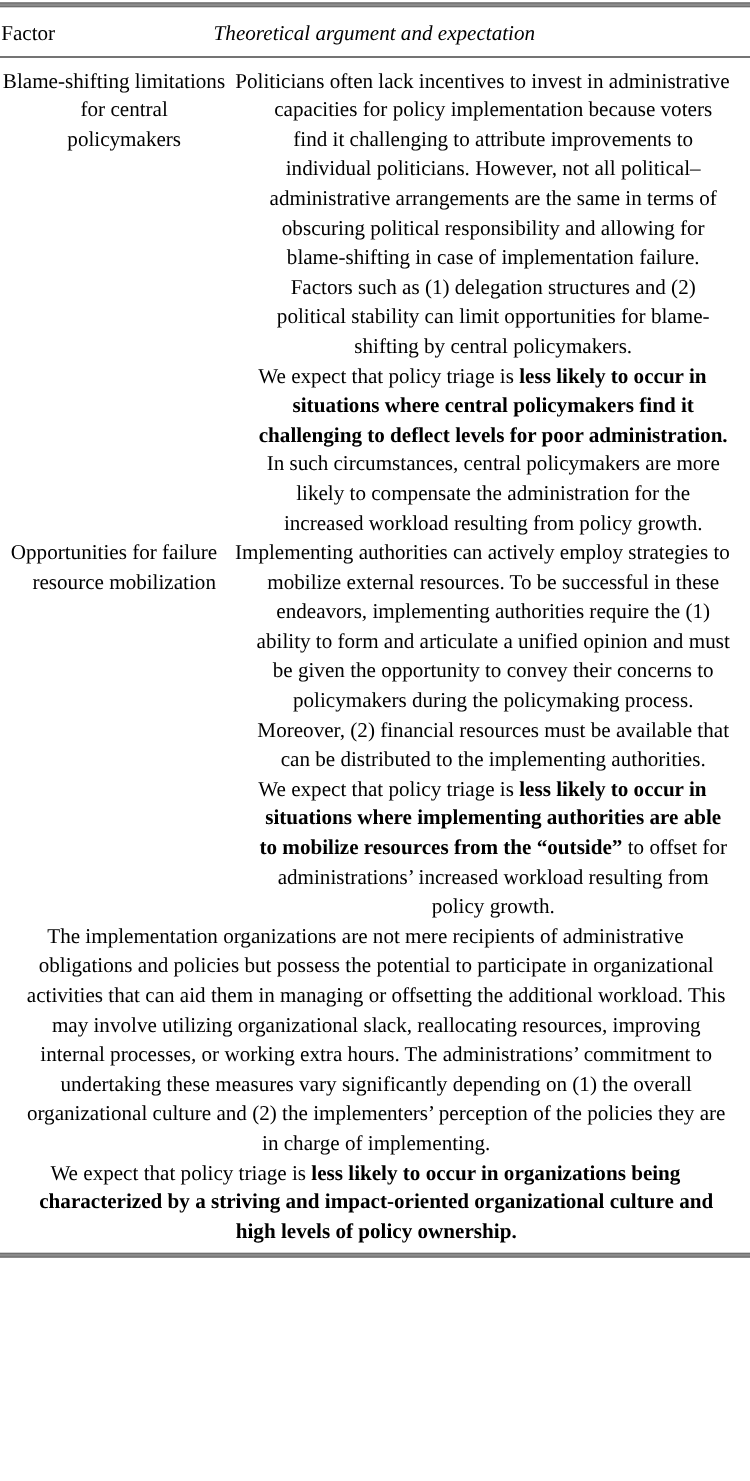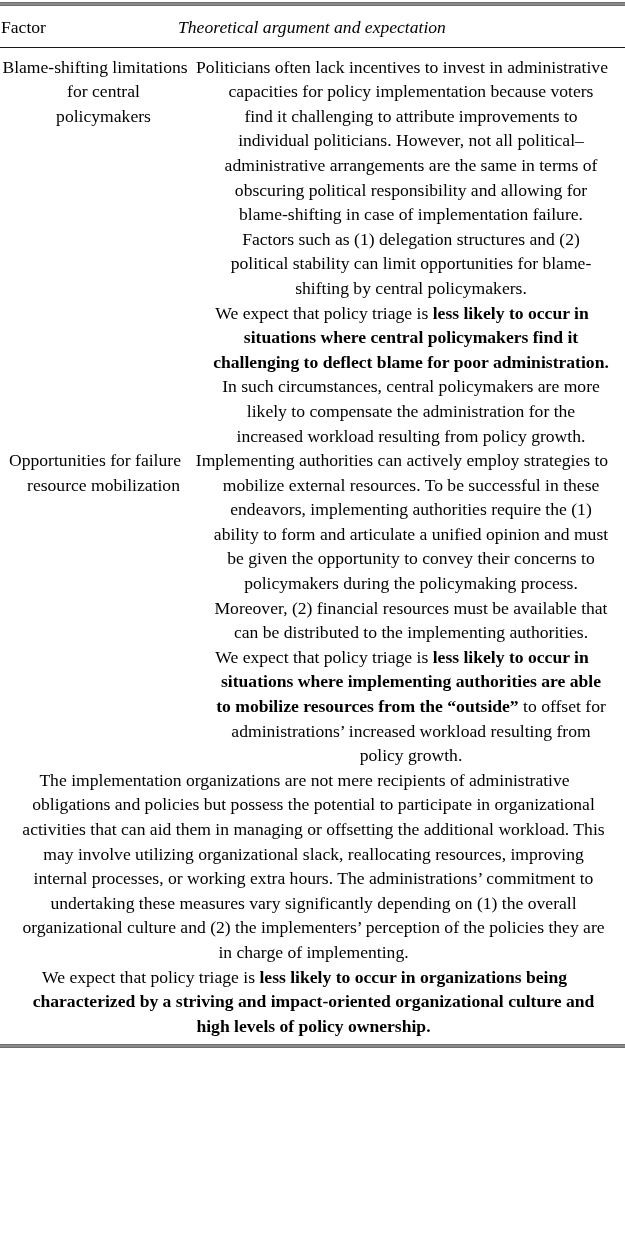--- a/index.html
+++ b/index.html
@@ -113,21 +113,21 @@
     <div class="th th-argument">Theoretical argument and expectation</div>
   </div>
 
   <div class="rule-header"></div>
 
   <div class="tbody" id="table-body">
       <div class="row">
         <div class="cell cell-factor">Blame-shifting limitations for central policymakers</div>
         <div class="cell cell-argument">
           <p class="para"><span>Politicians often lack incentives to invest in administrative capacities for policy implementation because voters find it challenging to attribute improvements to individual politicians. However, not all political–administrative arrangements are the same in terms of obscuring political responsibility and allowing for blame-shifting in case of implementation failure. Factors such as (1) delegation structures and (2) political stability can limit opportunities for blame-shifting by central policymakers.</span></p>
-          <p class="para"><span>We expect that policy triage is </span><span class="bold">less likely to occur in situations where central policymakers find it challenging to deflect blame for poor administration.</span><span> In such circumstances, central policymakers are more likely to compensate the administration for the increased workload resulting from policy growth.</span></p>
+          <p class="para"><span>We expect that policy triage is </span><span class="bold">less likely to occur in situations where central policymakers find it challenging to deflect levels for poor administration.</span><span> In such circumstances, central policymakers are more likely to compensate the administration for the increased workload resulting from policy growth.</span></p>
         </div>
       </div>
       <div class="row">
         <div class="cell cell-factor">Opportunities for failure resource mobilization</div>
         <div class="cell cell-argument">
           <p class="para"><span>Implementing authorities can actively employ strategies to mobilize external resources. To be successful in these endeavors, implementing authorities require the (1) ability to form and articulate a unified opinion and must be given the opportunity to convey their concerns to policymakers during the policymaking process. Moreover, (2) financial resources must be available that can be distributed to the implementing authorities.</span></p>
           <p class="para"><span>We expect that policy triage is </span><span class="bold">less likely to occur in situations where implementing authorities are able to mobilize resources from the “outside”</span><span> to offset for administrations’ increased workload resulting from policy growth.</span></p>
         </div>
       </div>
       <div class="row">

